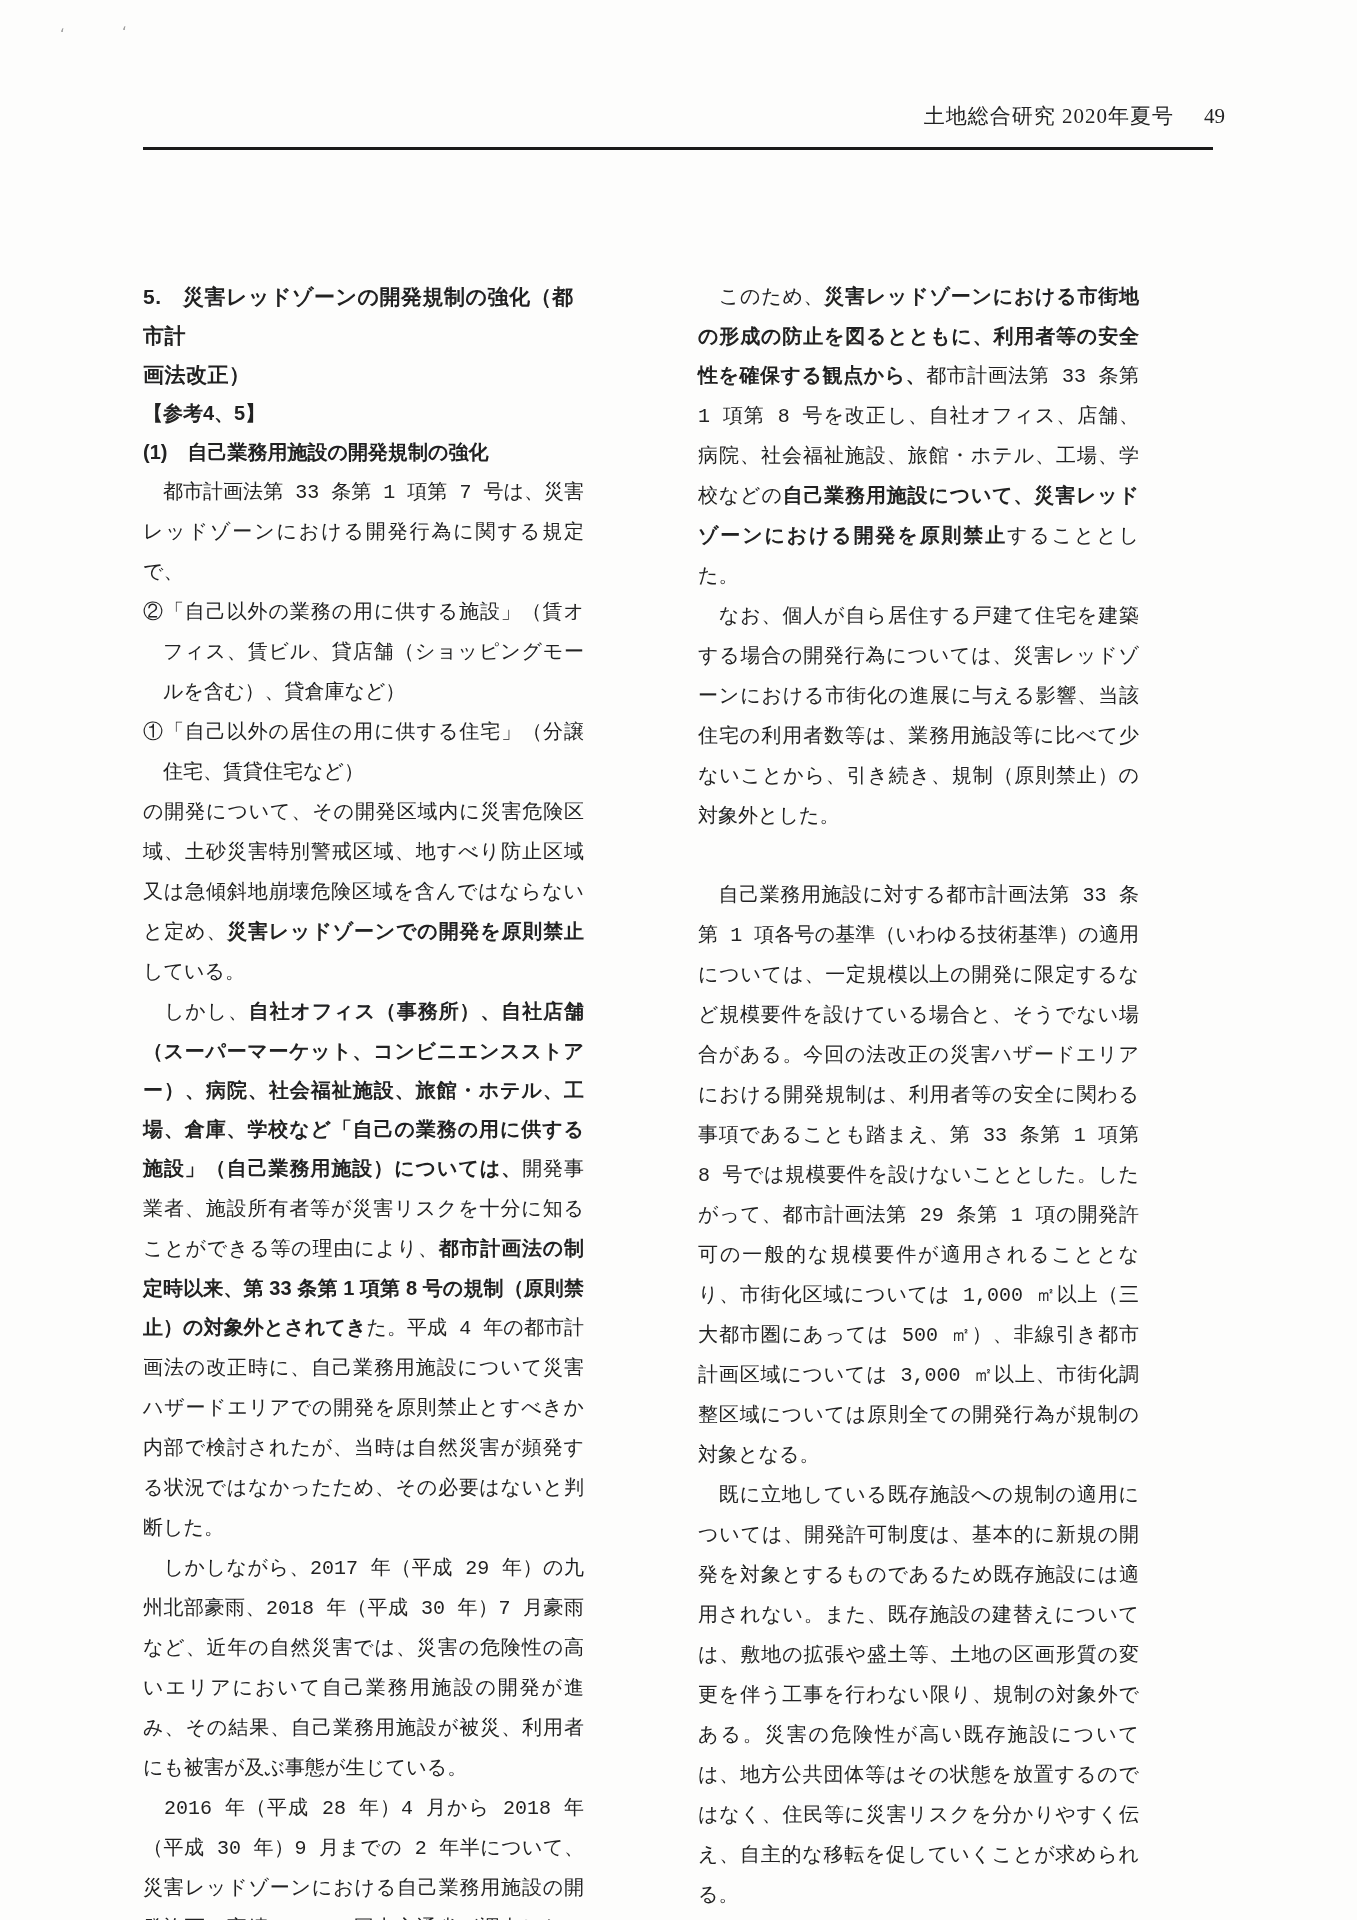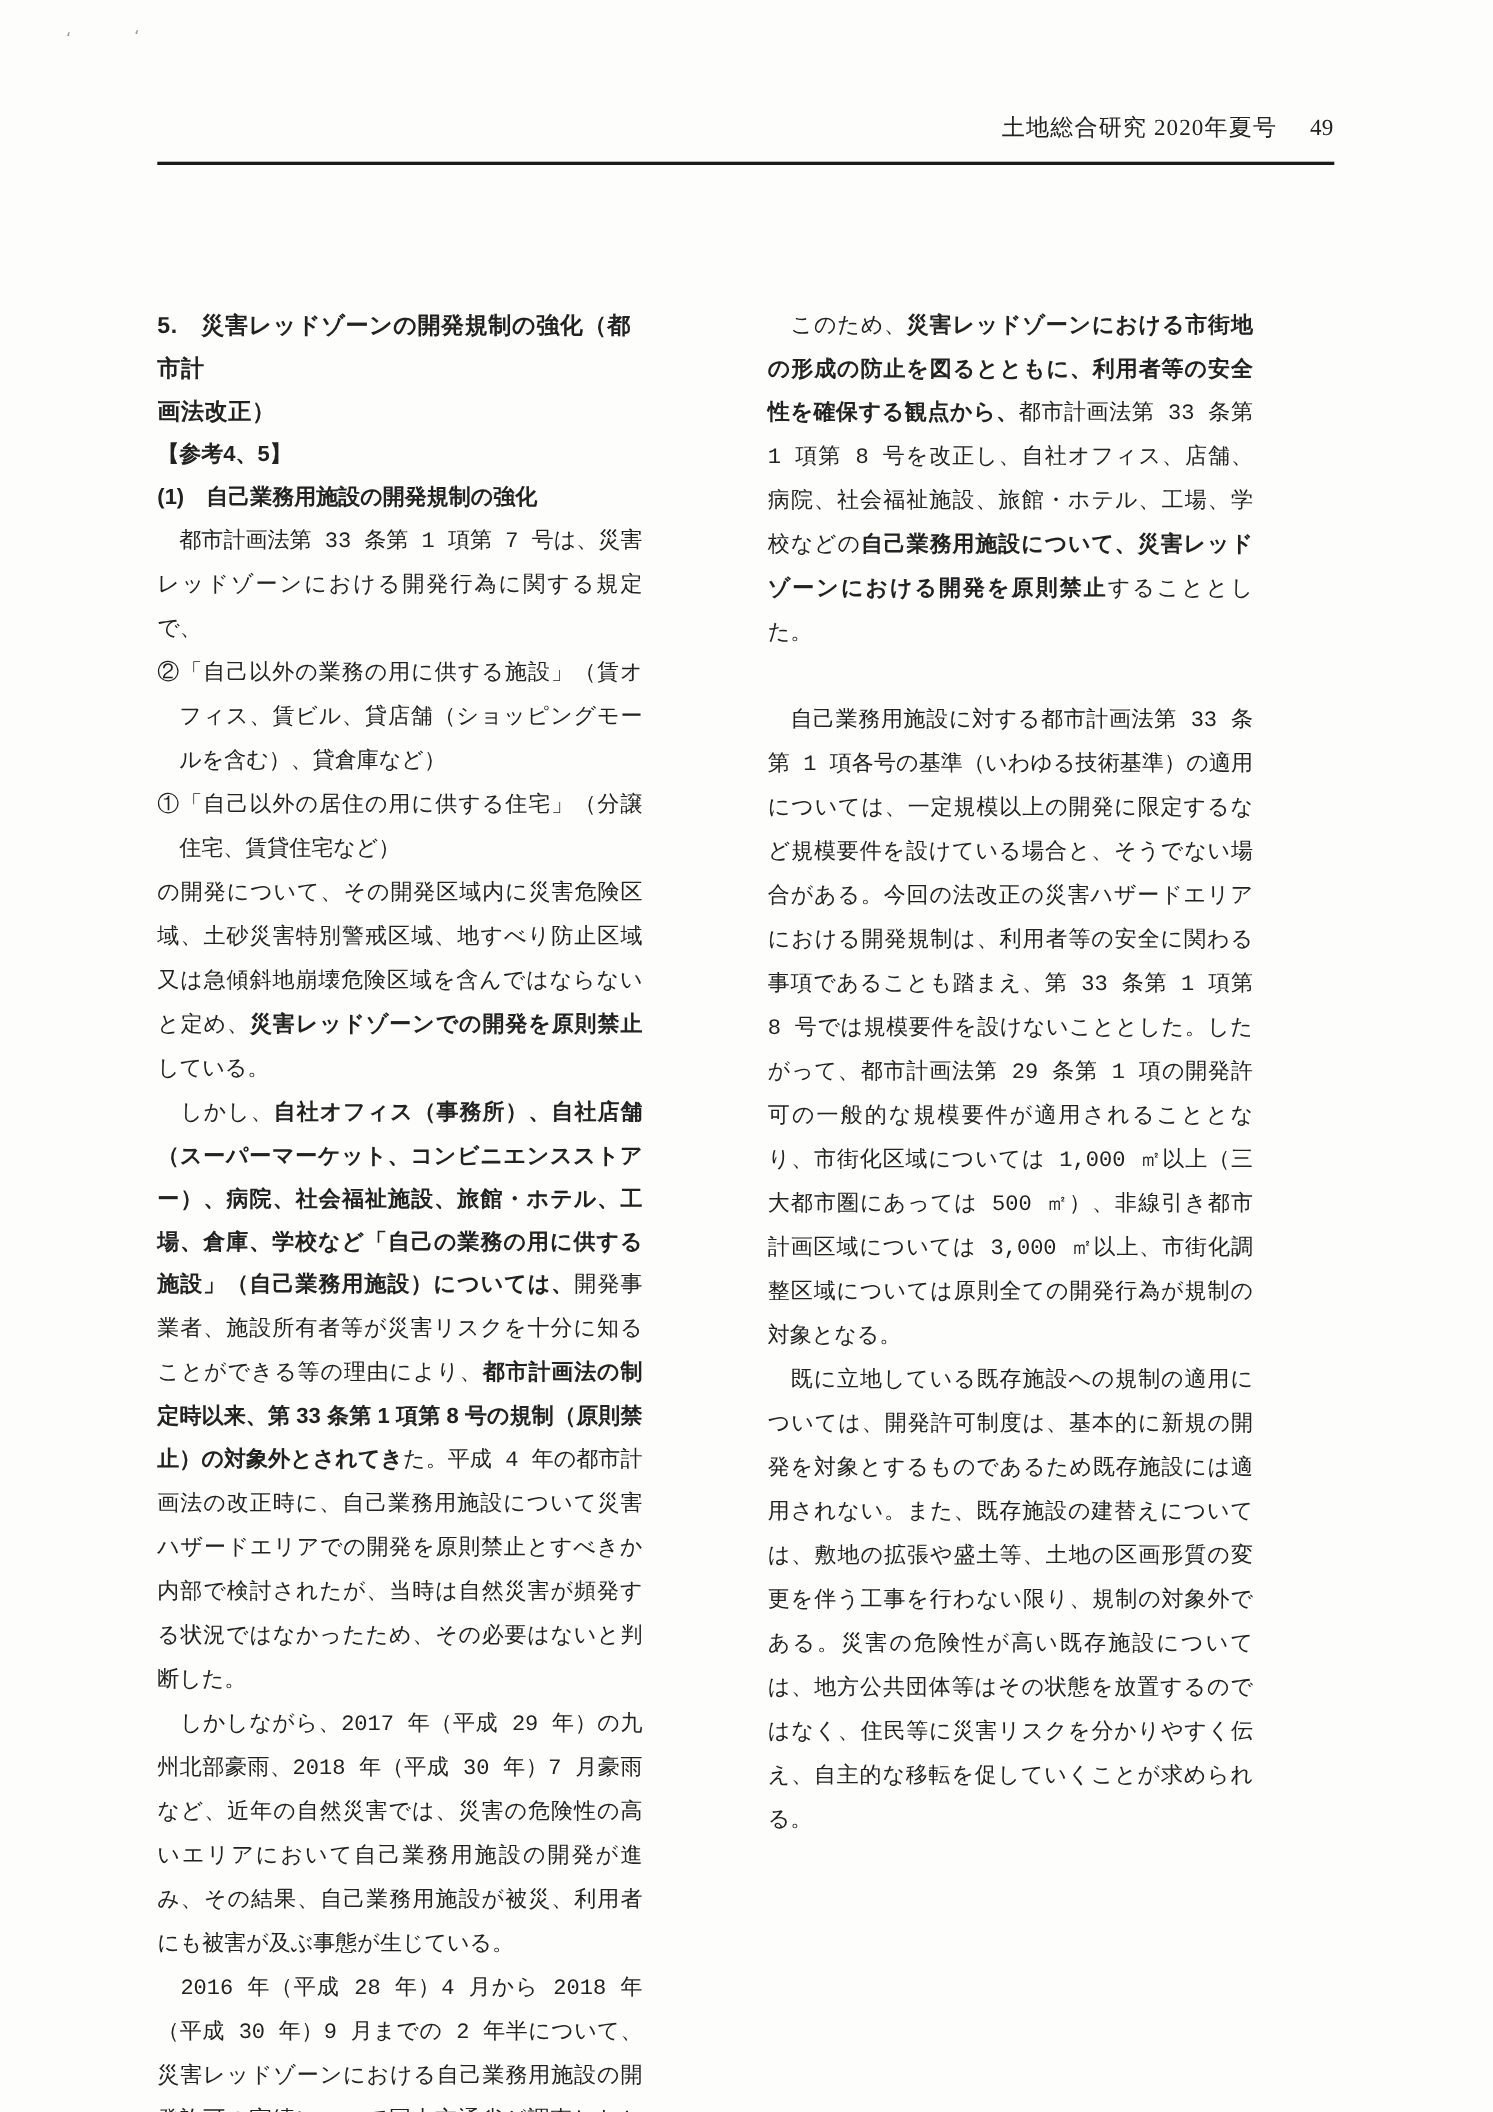--- a/index.html
+++ b/index.html
@@ -6,21 +6,21 @@
   body{
     width:1357px;height:1920px;position:relative;
     background:#fdfdfc;color:#222;
     font-family:"Liberation Serif","DejaVu Serif",serif;
     overflow:hidden;
   }
   .scan-mark{position:absolute;color:#9a9a9a;font-size:15px;font-family:"DejaVu Sans",sans-serif;}
   #mark1{left:60px;top:26px;}
   #mark2{left:122px;top:24px;}
   #page-header{
-    position:absolute;top:102px;right:145px;
+    position:absolute;top:102px;right:132px;
     font-size:21px;letter-spacing:1px;white-space:nowrap;
   }
   #page-header .pageno{display:inline-block;margin-left:30px;letter-spacing:0;}
   #header-rule{
     position:absolute;left:143px;top:147px;width:1070px;height:3px;
     background:#1b1b1b;
   }
   #cols{
     position:absolute;left:143px;top:277px;width:1070px;
     display:flex;gap:114px;
@@ -55,17 +55,18 @@
       <div class="para"><span class="mn">　都市計画法第 33 条第 1 項第 7 号は、災害レッドゾーンにおける開発行為に関する規定で、</span></div>
       <div class="listitem hang"><span class="mn">②「自己以外の業務の用に供する施設」（賃オフィス、賃ビル、貸店舗（ショッピングモールを含む）、貸倉庫など）</span></div>
       <div class="listitem hang"><span class="mn">①「自己以外の居住の用に供する住宅」（分譲住宅、賃貸住宅など）</span></div>
       <div class="para"><span class="mn">の開発について、その開発区域内に災害危険区域、土砂災害特別警戒区域、地すべり防止区域又は急傾斜地崩壊危険区域を含んではならないと定め、</span><span class="gb">災害レッドゾーンでの開発を原則禁止</span><span class="mn">している。</span></div>
       <div class="para"><span class="mn">　しかし、</span><span class="gb">自社オフィス（事務所）、自社店舗（スーパーマーケット、コンビニエンスストアー）、病院、社会福祉施設、旅館・ホテル、工場、倉庫、学校など「自己の業務の用に供する施設」（自己業務用施設）については、</span><span class="mn">開発事業者、施設所有者等が災害リスクを十分に知ることができる等の理由により、</span><span class="gb">都市計画法の制定時以来、第 33 条第 1 項第 8 号の規制（原則禁止）の対象外とされてき</span><span class="mn">た。平成 4 年の都市計画法の改正時に、自己業務用施設について災害ハザードエリアでの開発を原則禁止とすべきか内部で検討されたが、当時は自然災害が頻発する状況ではなかったため、その必要はないと判断した。</span></div>
       <div class="para"><span class="mn">　しかしながら、2017 年（平成 29 年）の九州北部豪雨、2018 年（平成 30 年）7 月豪雨など、近年の自然災害では、災害の危険性の高いエリアにおいて自己業務用施設の開発が進み、その結果、自己業務用施設が被災、利用者にも被害が及ぶ事態が生じている。</span></div>
       <div class="para"><span class="mn">　2016 年（平成 28 年）4 月から 2018 年（平成 30 年）9 月までの 2 年半について、災害レッドゾーンにおける自己業務用施設の開発許可の実績について国土交通省が調査したところ、計 47 件の開発許可が行われ、災害レッドゾーンにおける開発は現在も進行中との状況が確認された。</span></div>
     </div>
   <div class="col" id="col-right">
       <div class="para"><span class="mn">　このため、</span><span class="gb">災害レッドゾーンにおける市街地の形成の防止を図るとともに、利用者等の安全性を確保する観点から、</span><span class="mn">都市計画法第 33 条第 1 項第 8 号を改正し、自社オフィス、店舗、病院、社会福祉施設、旅館・ホテル、工場、学校などの</span><span class="gb">自己業務用施設について、災害レッドゾーンにおける開発を原則禁止</span><span class="mn">することとした。</span></div>
+      <div class="para"><span class="mn">　なお、個人が自ら居住する戸建て住宅を建築する場合の開発行為については、災害レッドゾーンにおける市街化の進展に与える影響、当該住宅の利用者数等は、業務用施設等に比べて少ないことから、引き続き、規制（原則禁止）の対象外とした。</span></div>
       <div class="spacer"></div>
       <div class="para"><span class="mn">　自己業務用施設に対する都市計画法第 33 条第 1 項各号の基準（いわゆる技術基準）の適用については、一定規模以上の開発に限定するなど規模要件を設けている場合と、そうでない場合がある。今回の法改正の災害ハザードエリアにおける開発規制は、利用者等の安全に関わる事項であることも踏まえ、第 33 条第 1 項第 8 号では規模要件を設けないこととした。したがって、都市計画法第 29 条第 1 項の開発許可の一般的な規模要件が適用されることとなり、市街化区域については 1,000 ㎡以上（三大都市圏にあっては 500 ㎡）、非線引き都市計画区域については 3,000 ㎡以上、市街化調整区域については原則全ての開発行為が規制の対象となる。</span></div>
       <div class="para"><span class="mn">　既に立地している既存施設への規制の適用については、開発許可制度は、基本的に新規の開発を対象とするものであるため既存施設には適用されない。また、既存施設の建替えについては、敷地の拡張や盛土等、土地の区画形質の変更を伴う工事を行わない限り、規制の対象外である。災害の危険性が高い既存施設については、地方公共団体等はその状態を放置するのではなく、住民等に災害リスクを分かりやすく伝え、自主的な移転を促していくことが求められる。</span></div>
     </div>
 </div>
 
 </body></html>

